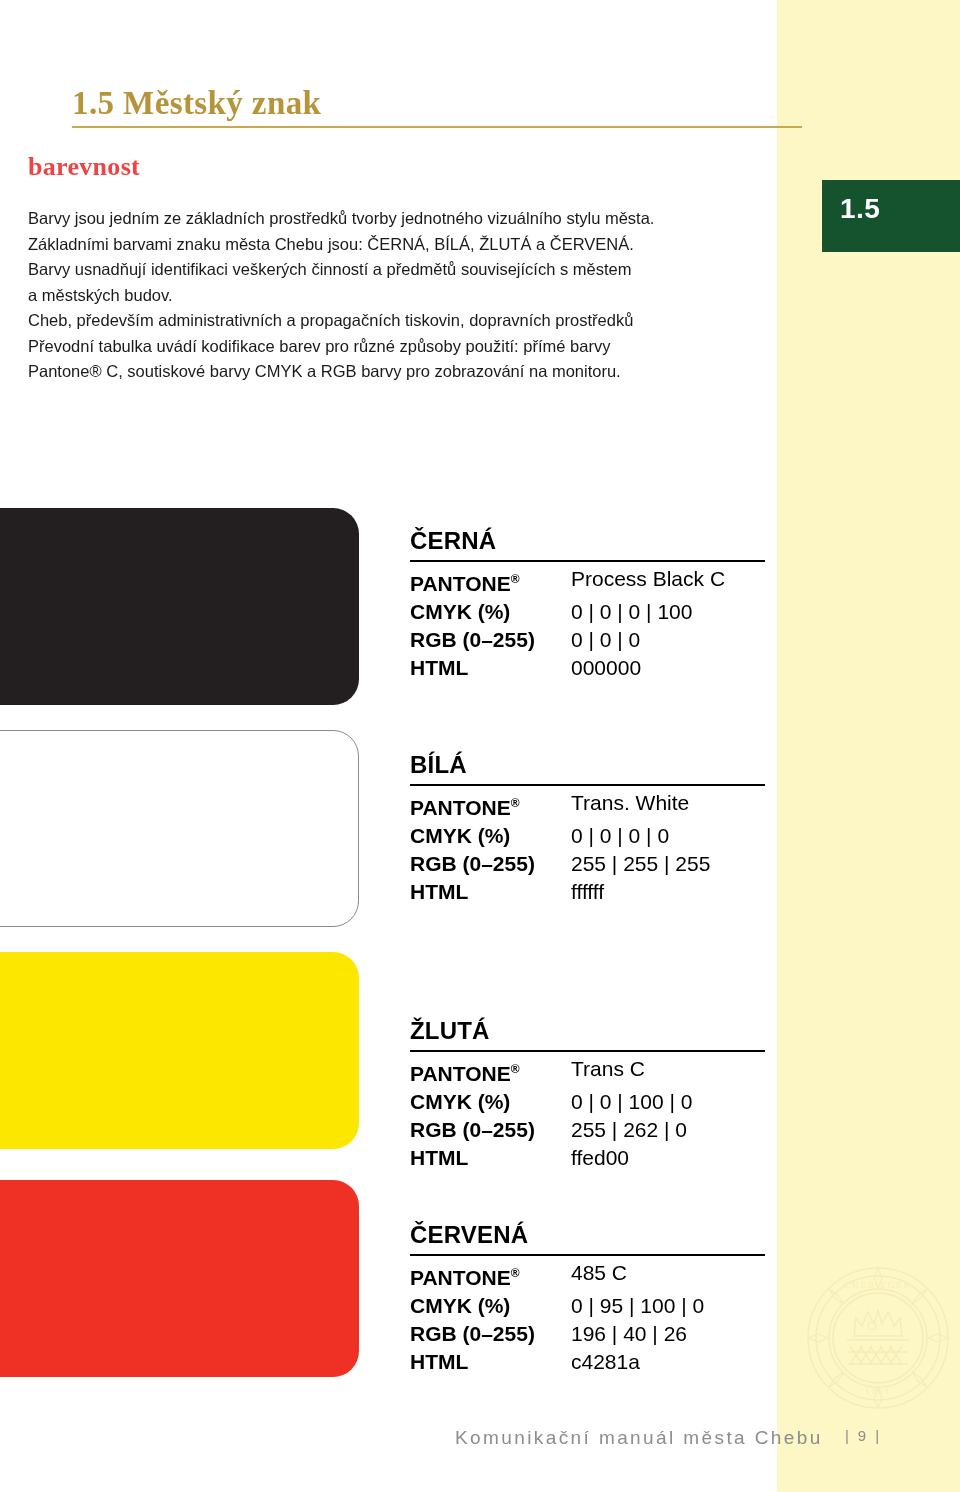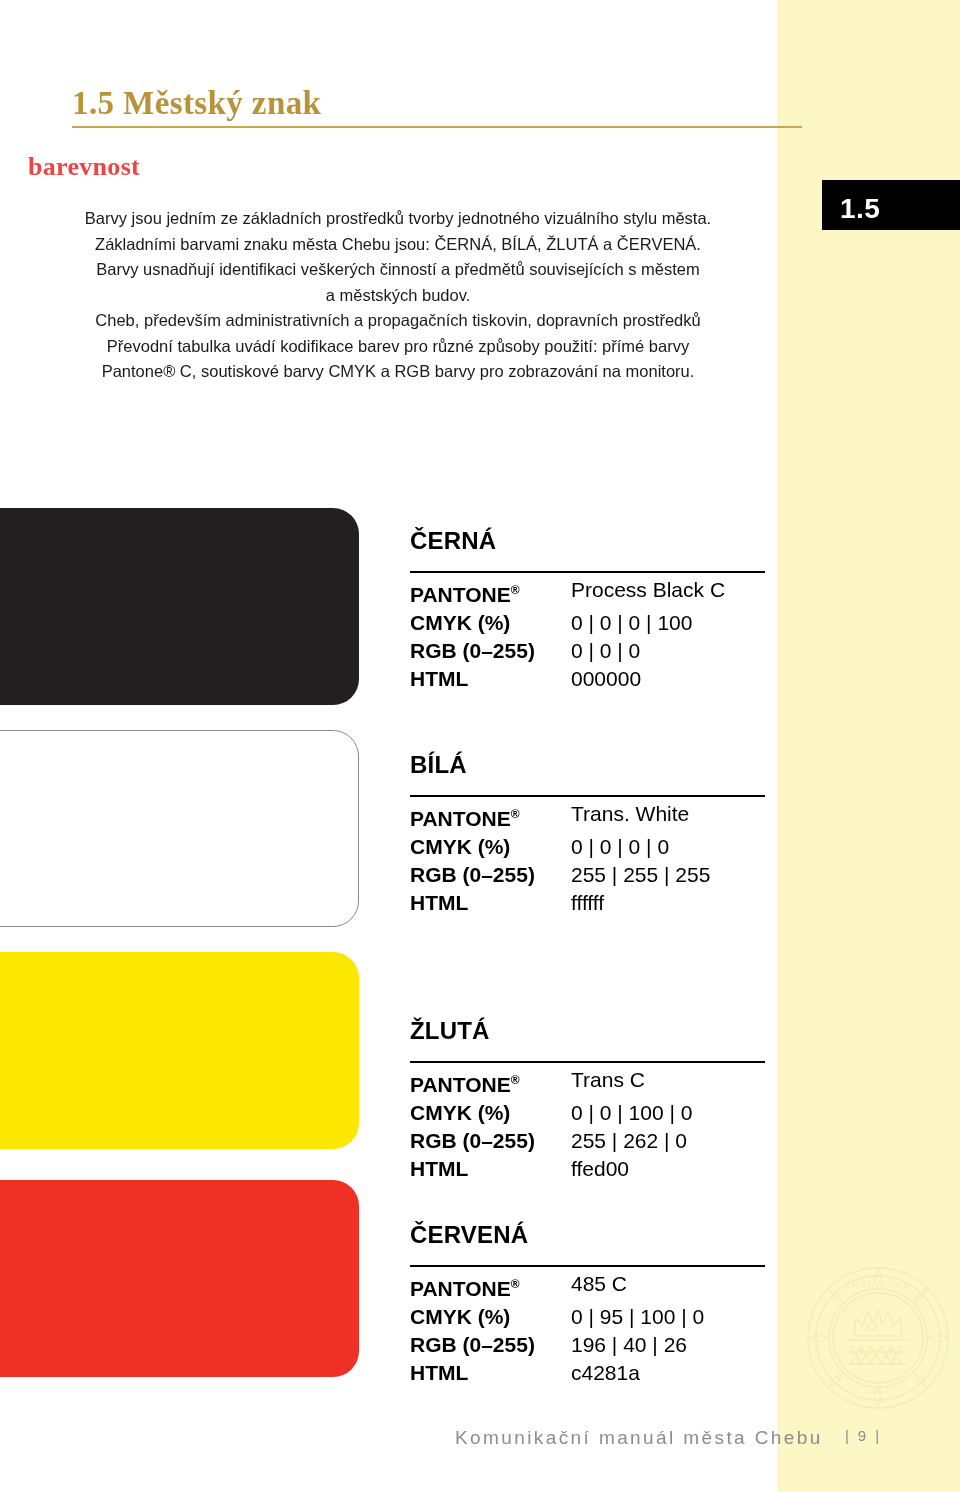--- a/index.html
+++ b/index.html
@@ -27,22 +27,22 @@
     height: 1492px;
     background: #fdf6c5;
   }
 
   
   .section-tab {
     position: absolute;
     left: 822px;
     top: 180px;
     width: 138px;
-    height: 50px;
-    background: #000000;
+    height: 72px;
+    background: #14532d;
   }
   .section-tab-label {
     position: absolute;
     left: 18px;
     top: 13px;
     font-size: 28px;
     font-weight: bold;
     color: #ffffff;
     letter-spacing: 0.5px;
   }
@@ -93,21 +93,20 @@
 
   
   .intro {
     position: absolute;
     left: 28px;
     top: 206px;
     width: 740px;
     font-size: 16.5px;
     color: #1a1a1a;
     line-height: 25.5px;
-    text-align: center;
   }
   .intro p {
     margin: 0;
   }
 
   
   .swatch {
     position: absolute;
     left: -26px;
     width: 385px;
@@ -126,21 +125,21 @@
   .spec-black  { top: 528px; }
   .spec-white  { top: 752px; }
   .spec-yellow { top: 1018px; }
   .spec-red    { top: 1222px; }
 
   .spec-name {
     font-size: 24px;
     font-weight: bold;
     color: #000000;
     letter-spacing: 0.2px;
-    padding-bottom: 17px;
+    padding-bottom: 6px;
     line-height: 1.1;
   }
   .spec-rule {
     height: 2px;
     background: #000000;
     width: 355px;
     margin-bottom: 3px;
   }
   .spec-row {
     display: flex;

